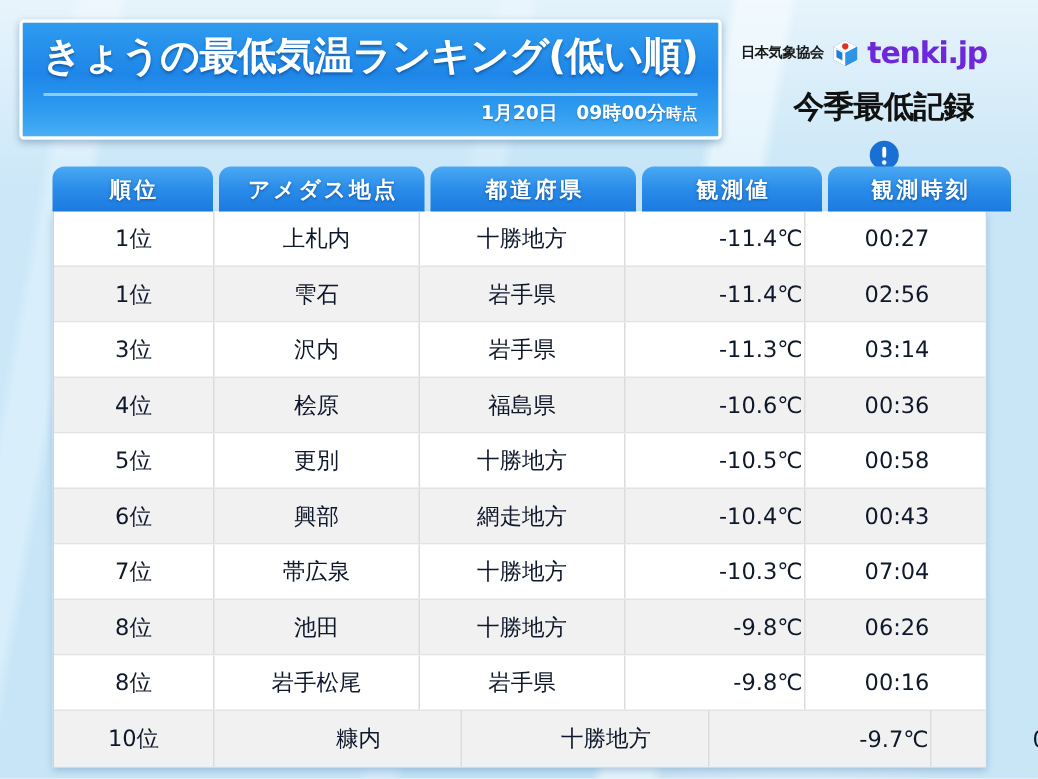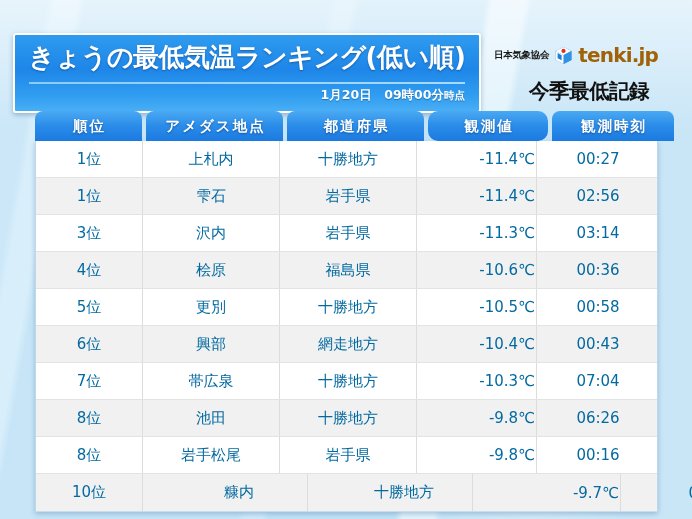--- a/index.html
+++ b/index.html
@@ -50,21 +50,20 @@
     background: radial-gradient(ellipse at center, rgba(255,255,255,0.45), rgba(255,255,255,0) 70%);
     pointer-events: none;
   }
 
   
   #header {
     position: absolute;
     left: 0; top: 0;
     width: 692px;
     height: 104px;
-    margin-top: 20px;
   }
 
   #title-banner {
     position: absolute;
     left: 13px;
     top: 13px;
     width: 468px;
     height: 80px;
     border: 2px solid #ffffff;
     border-radius: 3px;
@@ -130,21 +129,21 @@
     white-space: nowrap;
   }
   #brand-logo-icon {
     width: 19px;
     height: 19px;
     flex: 0 0 auto;
   }
   #brand-name {
     font-size: 20px;
     font-weight: bold;
-    color: #a16207;
+    color: #6d28d9;
     letter-spacing: -0.8px;
     white-space: nowrap;
   }
 
   #record-row {
     display: flex;
     align-items: center;
     gap: 8px;
     margin-top: 11px;
     flex-direction: column;
@@ -203,40 +202,40 @@
     box-sizing: border-box;
   }
   .tr:last-child { border-bottom: none; gap: 28px; }
   .tr.odd  { background: #ffffff; }
   .tr.even { background: #f1f1f1; }
 
   .td {
     display: flex;
     align-items: center;
     font-size: 15px;
-    color: #0369a1;
+    color: #0f172a;
     border-right: 1px solid #dcdcdc;
     box-sizing: border-box;
     padding: 0 9px;
   }
   .td:last-child { border-right: none; }
   .td.center { justify-content: center; }
   .td.right  { justify-content: flex-end; padding-right: 1px; }
 
   
   .col-rank  { width: 107px; flex: 0 0 107px; }
   .col-point { width: 137px; flex: 0 0 137px; }
   .col-pref  { width: 137px; flex: 0 0 137px; }
   .col-value { width: 120px; flex: 0 0 120px; }
   .col-time  { width: 122px; flex: 0 0 122px; }
 
   .th.col-rank  { width: 107px; flex: 0 0 107px; }
   .th.col-point { width: 137px; flex: 0 0 137px; }
   .th.col-pref  { width: 137px; flex: 0 0 137px; }
-  .th.col-value { width: 120px; flex: 0 0 120px; border-radius: 10px; }
+  .th.col-value { width: 120px; flex: 0 0 120px; }
   .th.col-time  { width: 122px; flex: 0 0 122px; }
 </style>
 </head>
 <body>
 
 <div id="bg-layer"></div>
 <div id="bg-sheen"></div>
 <div id="bg-glow"></div>
 
 <div id="header">

